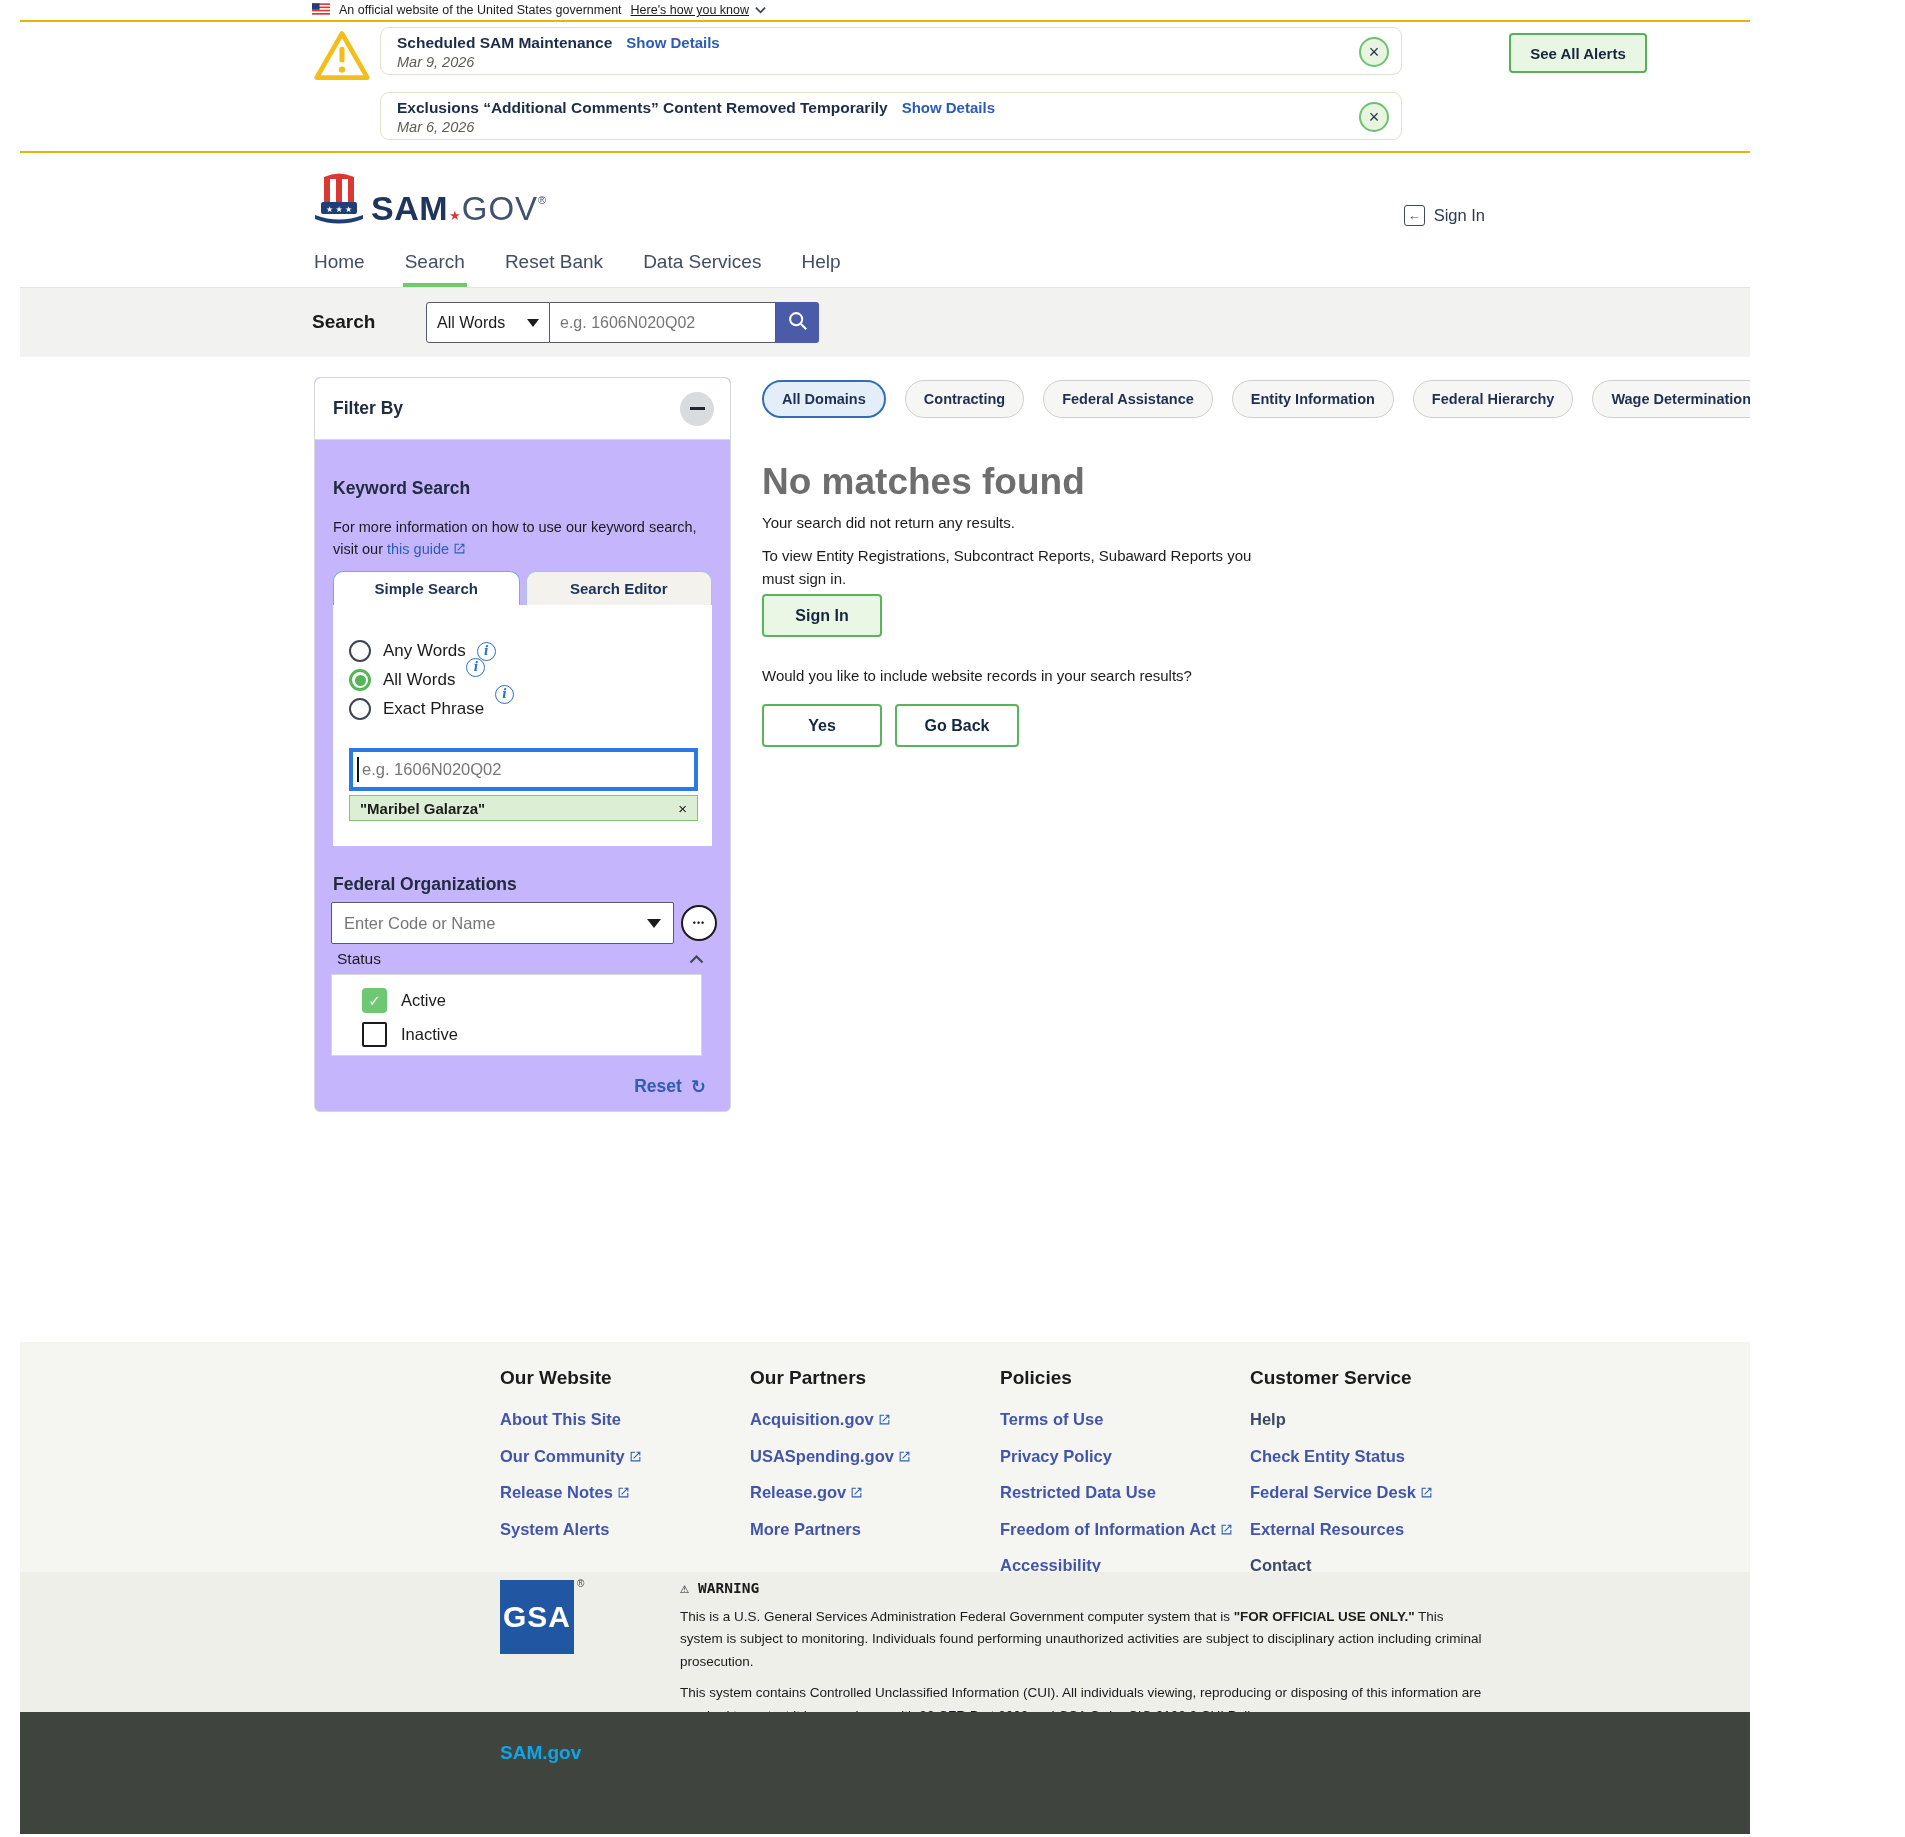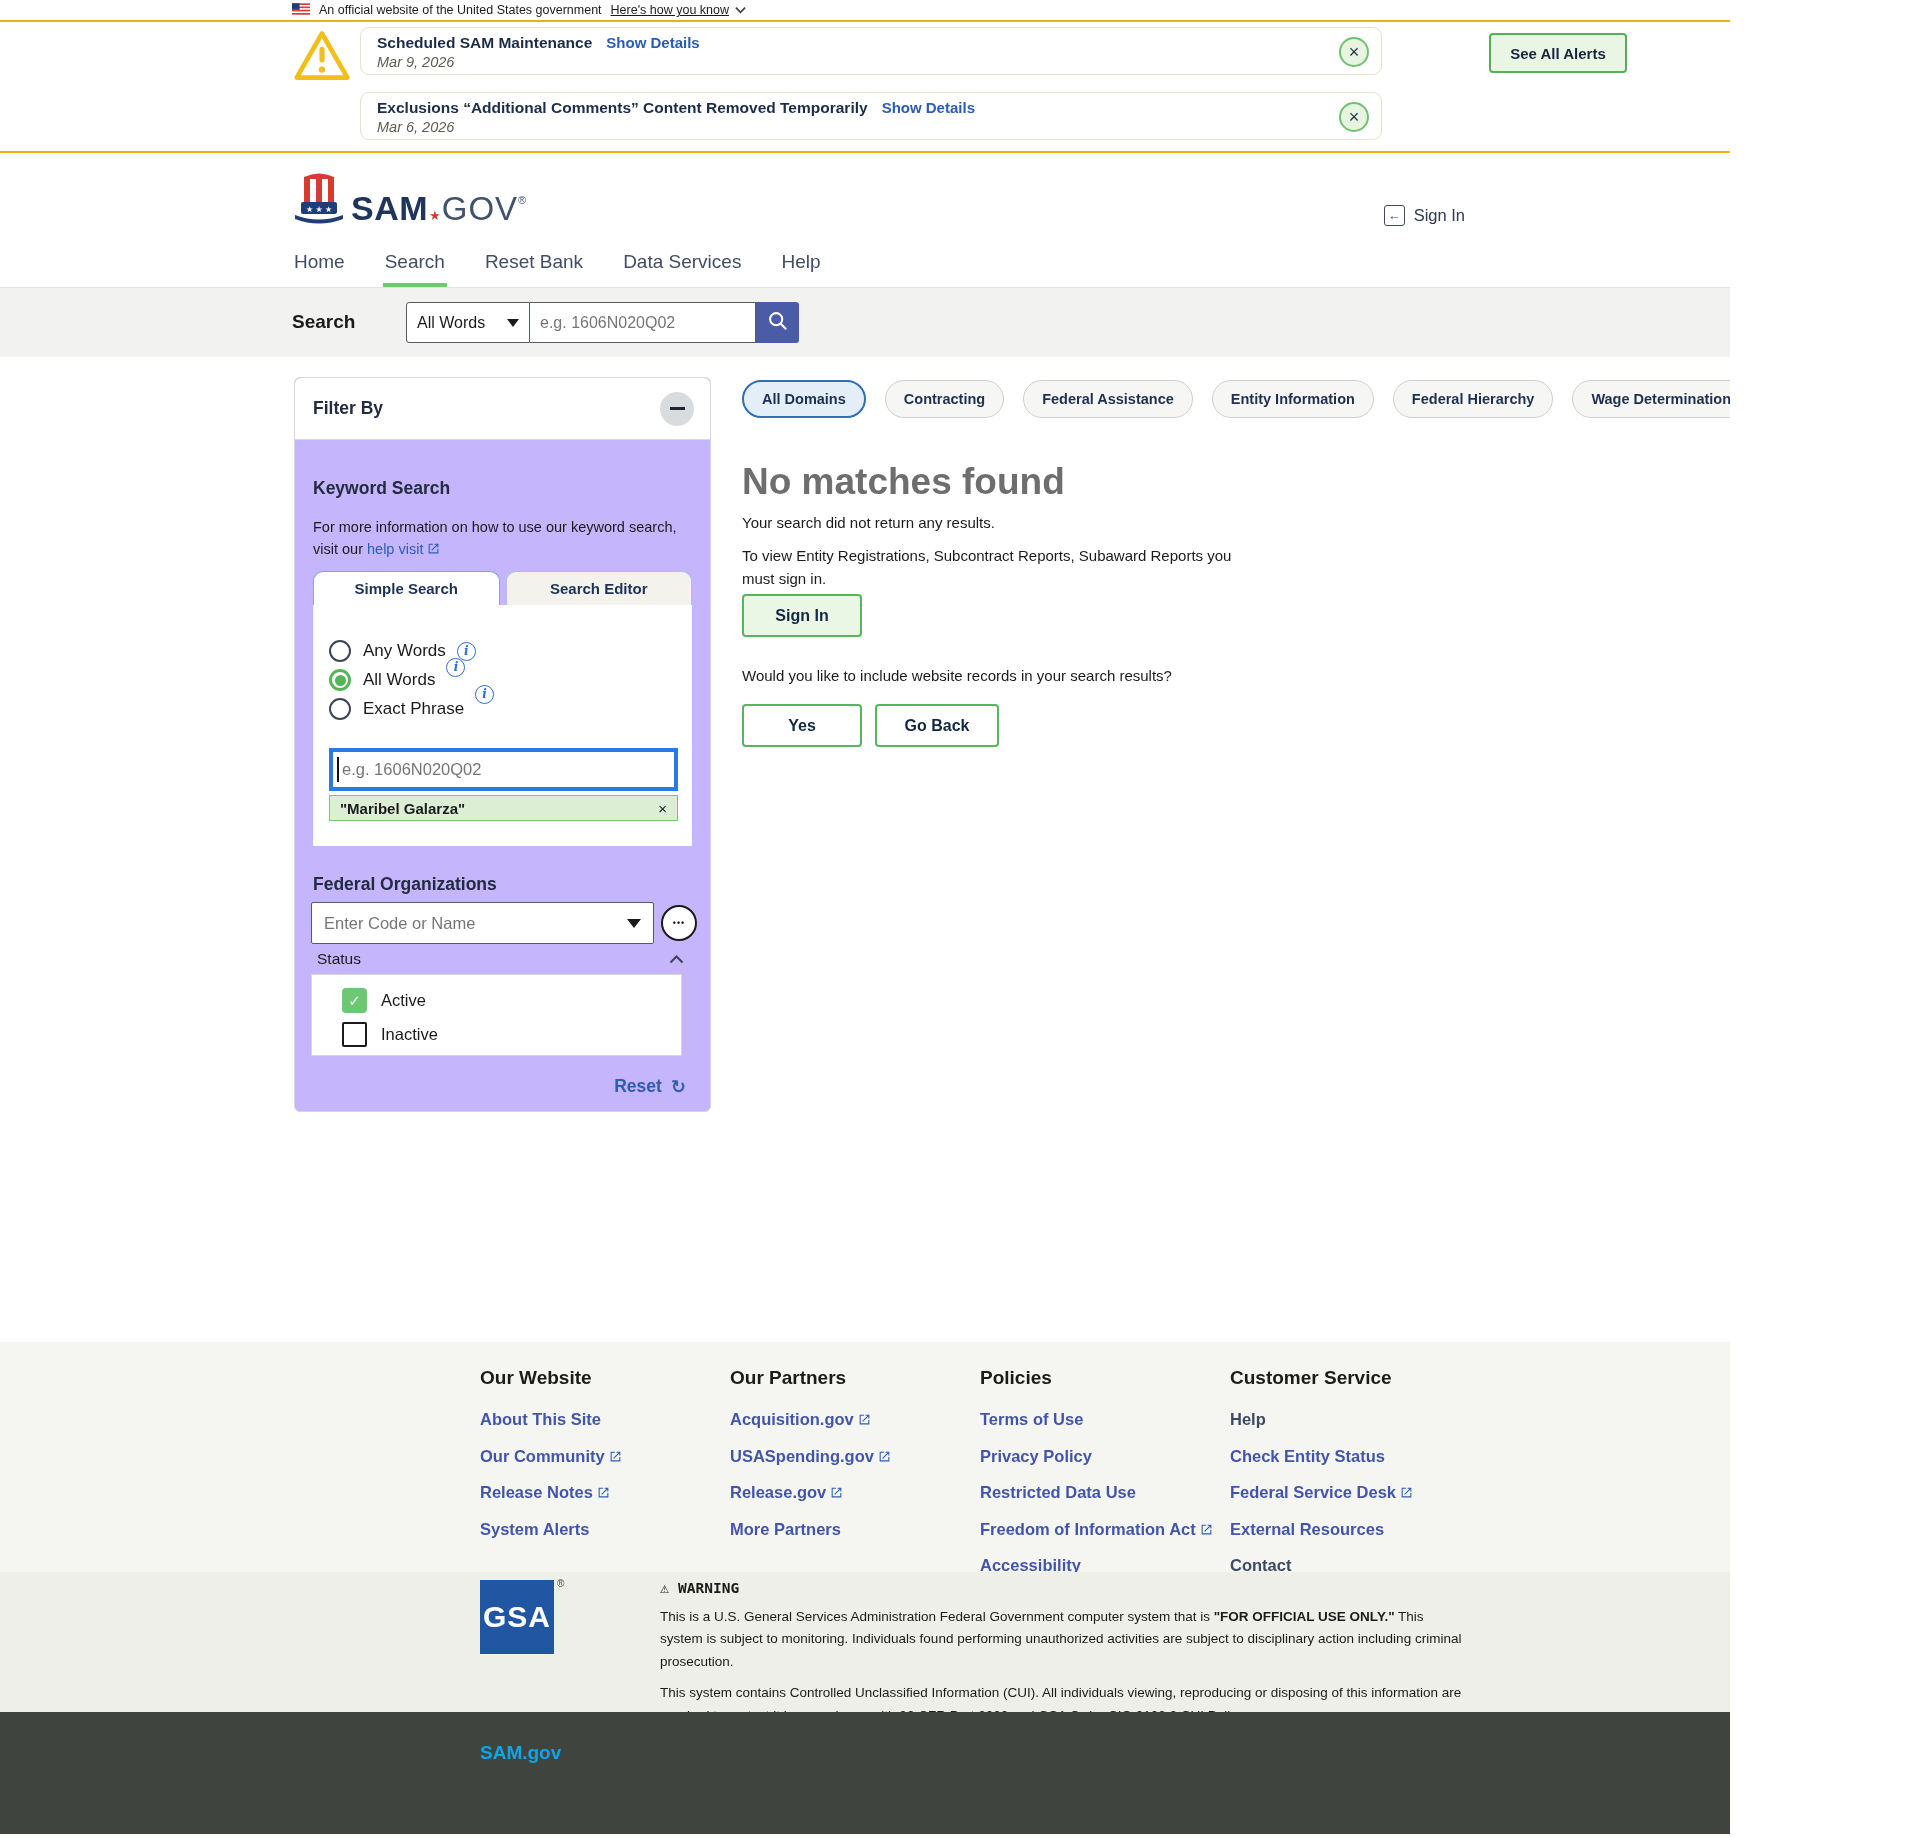--- a/index.html
+++ b/index.html
@@ -1,18 +1,18 @@
 <!DOCTYPE html>
 <html><head>
 <meta charset="utf-8">
 <style>
   * { box-sizing: border-box; margin: 0; padding: 0; }
   html,body { background:#fff; }
   body { font-family: "Liberation Sans", "DejaVu Sans", sans-serif; color:#1b1b1b; }
-  #page { position:relative; width:1730px; height:1837px; background:#fff; overflow:hidden; }
+  #page { position:relative; width:1730px; height:1837px; background:#fff; overflow:hidden;margin-left:20px; }
 
   
   .gov-banner { height:22px; border-bottom:2px solid #ecb307; display:flex; align-items:center; padding-left:292px; font-size:12.5px; gap:9px; background:#fff; }
   .gov-banner .how { color:#1b1b1b; text-decoration:underline; cursor:pointer; }
   .chev-ico { display:inline-flex; margin-left:-3px; }
 
   
   .alerts { position:relative; height:131px; border-bottom:2px solid #ecb307; background:#fff; }
   .tri-ico { position:absolute; left:292px; top:6px; }
   .alert-card { position:absolute; left:360px; width:1022px; height:48px; border:1px solid #e7e0cd; border-radius:9px; background:#fff; padding:6px 52px 0 16px; }
@@ -255,21 +255,21 @@
       <div class="fp-head">
         <span class="fp-title">Filter By</span>
         <button class="fp-min">
             <i></i>
           </button>
       </div>
 
       <div class="kw-h">Keyword Search</div>
       <p class="kw-p">
         <span>For more information on how to use our keyword search, visit our</span>
-        <a>help visit</a><span class="ext">
+        <a>this guide</a><span class="ext">
             <svg width="13" height="13" viewBox="0 0 24 24" fill="currentColor">
               <path d="M19 19H5V5h6V3H3v18h18v-8h-2v6zM14 3v2h3.6l-9.8 9.8 1.4 1.4L19 6.4V10h2V3h-7z"></path>
             </svg>
           </span>
       </p>
 
       <div class="tabs">
         <div class="tab on">Simple Search</div>
         <div class="tab off">Search Editor</div>
       </div>

